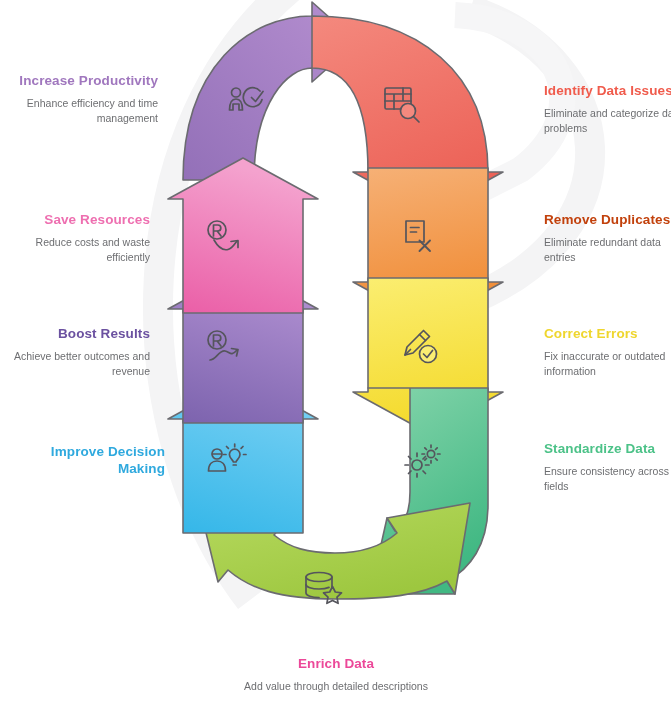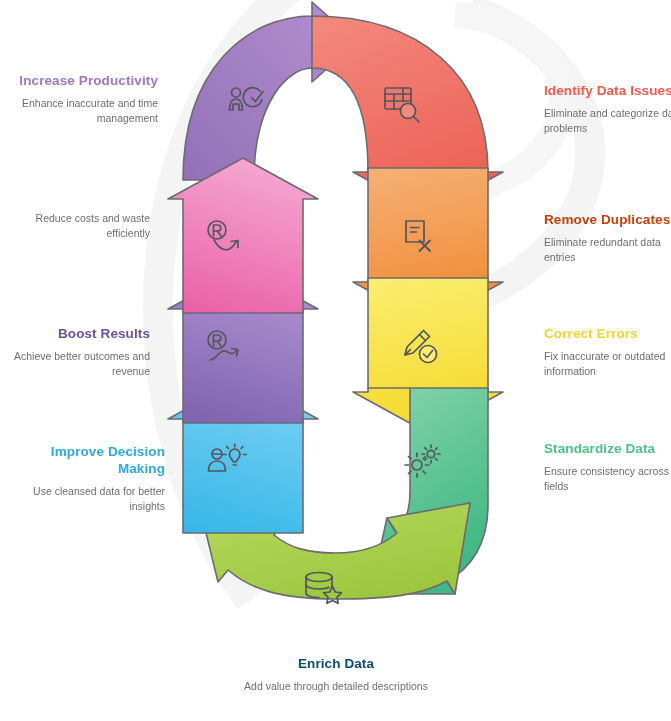--- a/index.html
+++ b/index.html
@@ -251,35 +251,35 @@
         <circle cx="12" cy="10" r="9"></circle>
         <path d="M8.5 16 V5 H12.8 A3 3 0 0 1 12.8 11 H8.5 M12.2 11 L16 16"></path>
         <path d="M9 20 C13 27, 17 31, 23 29.5 C27.5 28.4, 29.5 24, 32 21"></path>
         <path d="M26 21.5 L33 20.5 L33 27.5"></path>
       </g>
     </g>
   </svg>
 
   <div class="label left" style="left:18px;top:72px;width:140px;">
     <p class="title" style="color:#A077BE;">Increase Productivity</p>
-    <p class="desc">Enhance inaccurate and time management</p>
+    <p class="desc">Enhance efficiency and time management</p>
   </div>
 
   <div class="label left" style="left:10px;top:211px;width:140px;">
+    <p class="title" style="color:#EE6FB0;">Save Resources</p>
     <p class="desc">Reduce costs and waste efficiently</p>
   </div>
 
   <div class="label left" style="left:10px;top:325px;width:140px;">
     <p class="title" style="color:#6B51A0;">Boost Results</p>
     <p class="desc">Achieve better outcomes and revenue</p>
   </div>
 
   <div class="label left" style="left:21px;top:443px;width:144px;">
     <p class="title" style="color:#2FA9DE;">Improve Decision Making</p>
-    <p class="desc">Use cleansed data for better insights</p>
   </div>
 
   <div class="label right" style="left:505px;top:82px;width:150px;">
     <p class="title" style="color:#F05B4C;">Identify Data Issues</p>
     <p class="desc">Eliminate and categorize data problems</p>
   </div>
 
   <div class="label right" style="left:505px;top:211px;width:150px;">
     <p class="title" style="color:#c2410c;">Remove Duplicates</p>
     <p class="desc">Eliminate redundant data entries</p>
@@ -289,17 +289,17 @@
     <p class="title" style="color:#4CC288;">Standardize Data</p>
     <p class="desc">Ensure consistency across data fields</p>
   </div>
 
   <div class="label right" style="left:505px;top:325px;width:150px;">
     <p class="title" style="color:#EFD62E;">Correct Errors</p>
     <p class="desc">Fix inaccurate or outdated information</p>
   </div>
 
   <div class="label center" style="left:236px;top:655px;width:200px;">
-    <p class="title" style="color:#0c4a6e;">Enrich Data</p>
+    <p class="title" style="color:#ec4899;">Enrich Data</p>
     <p class="desc">Add value through detailed descriptions</p>
   </div>
 
 </div>
 
 </body></html>

